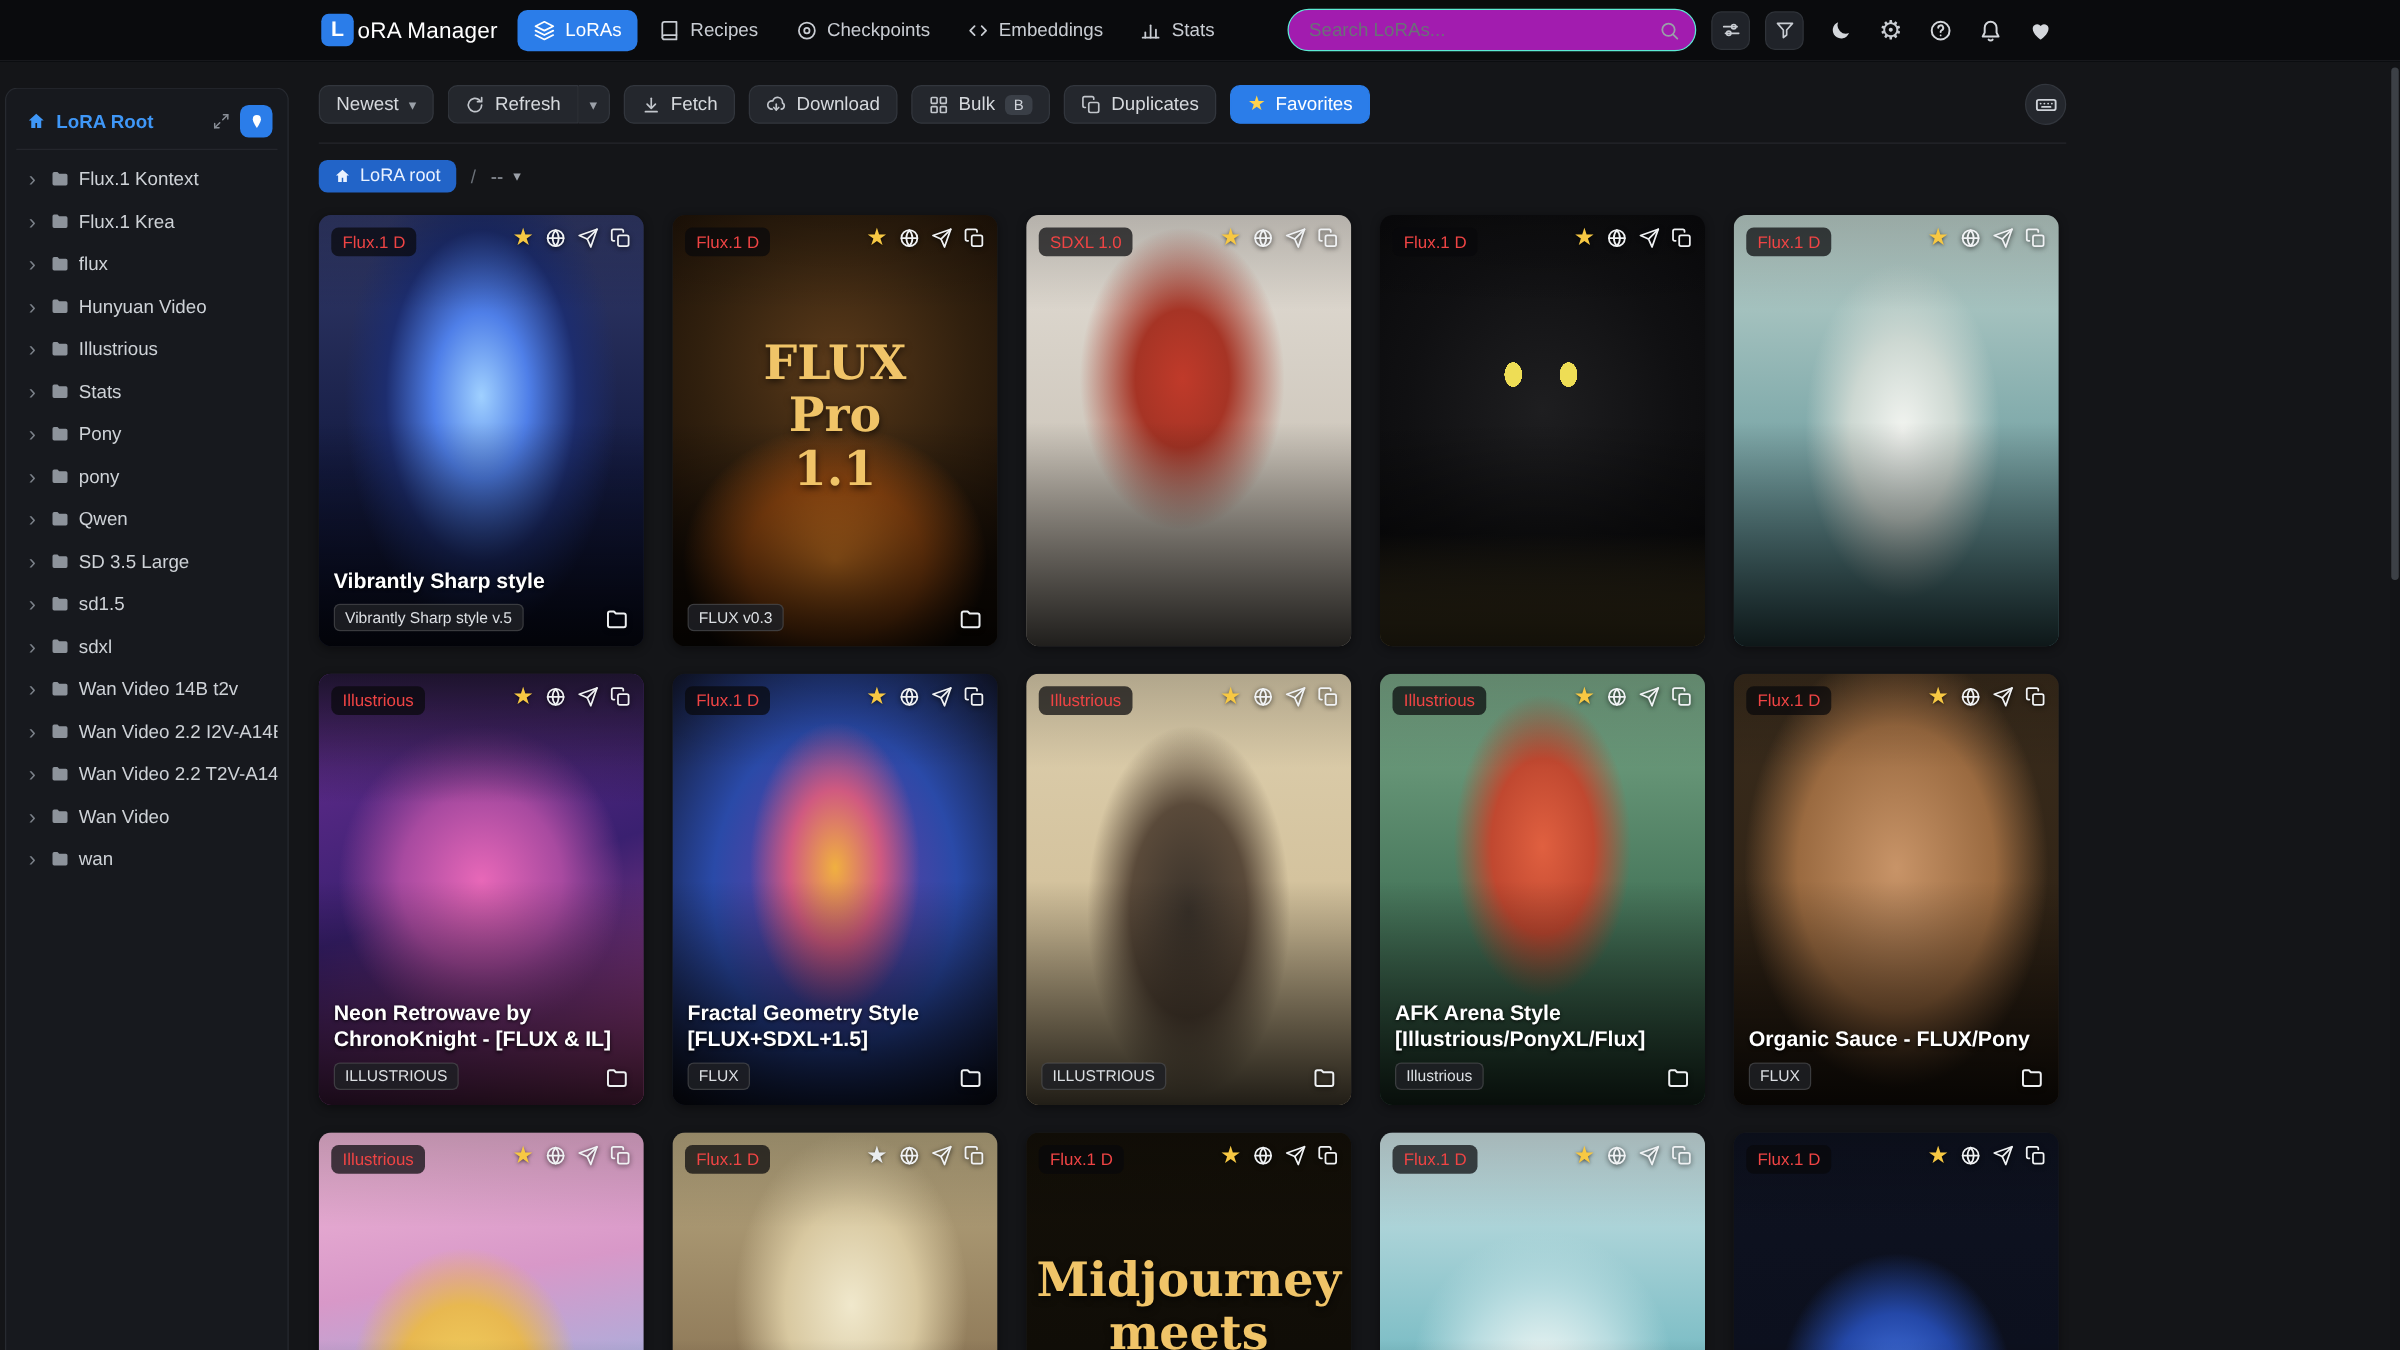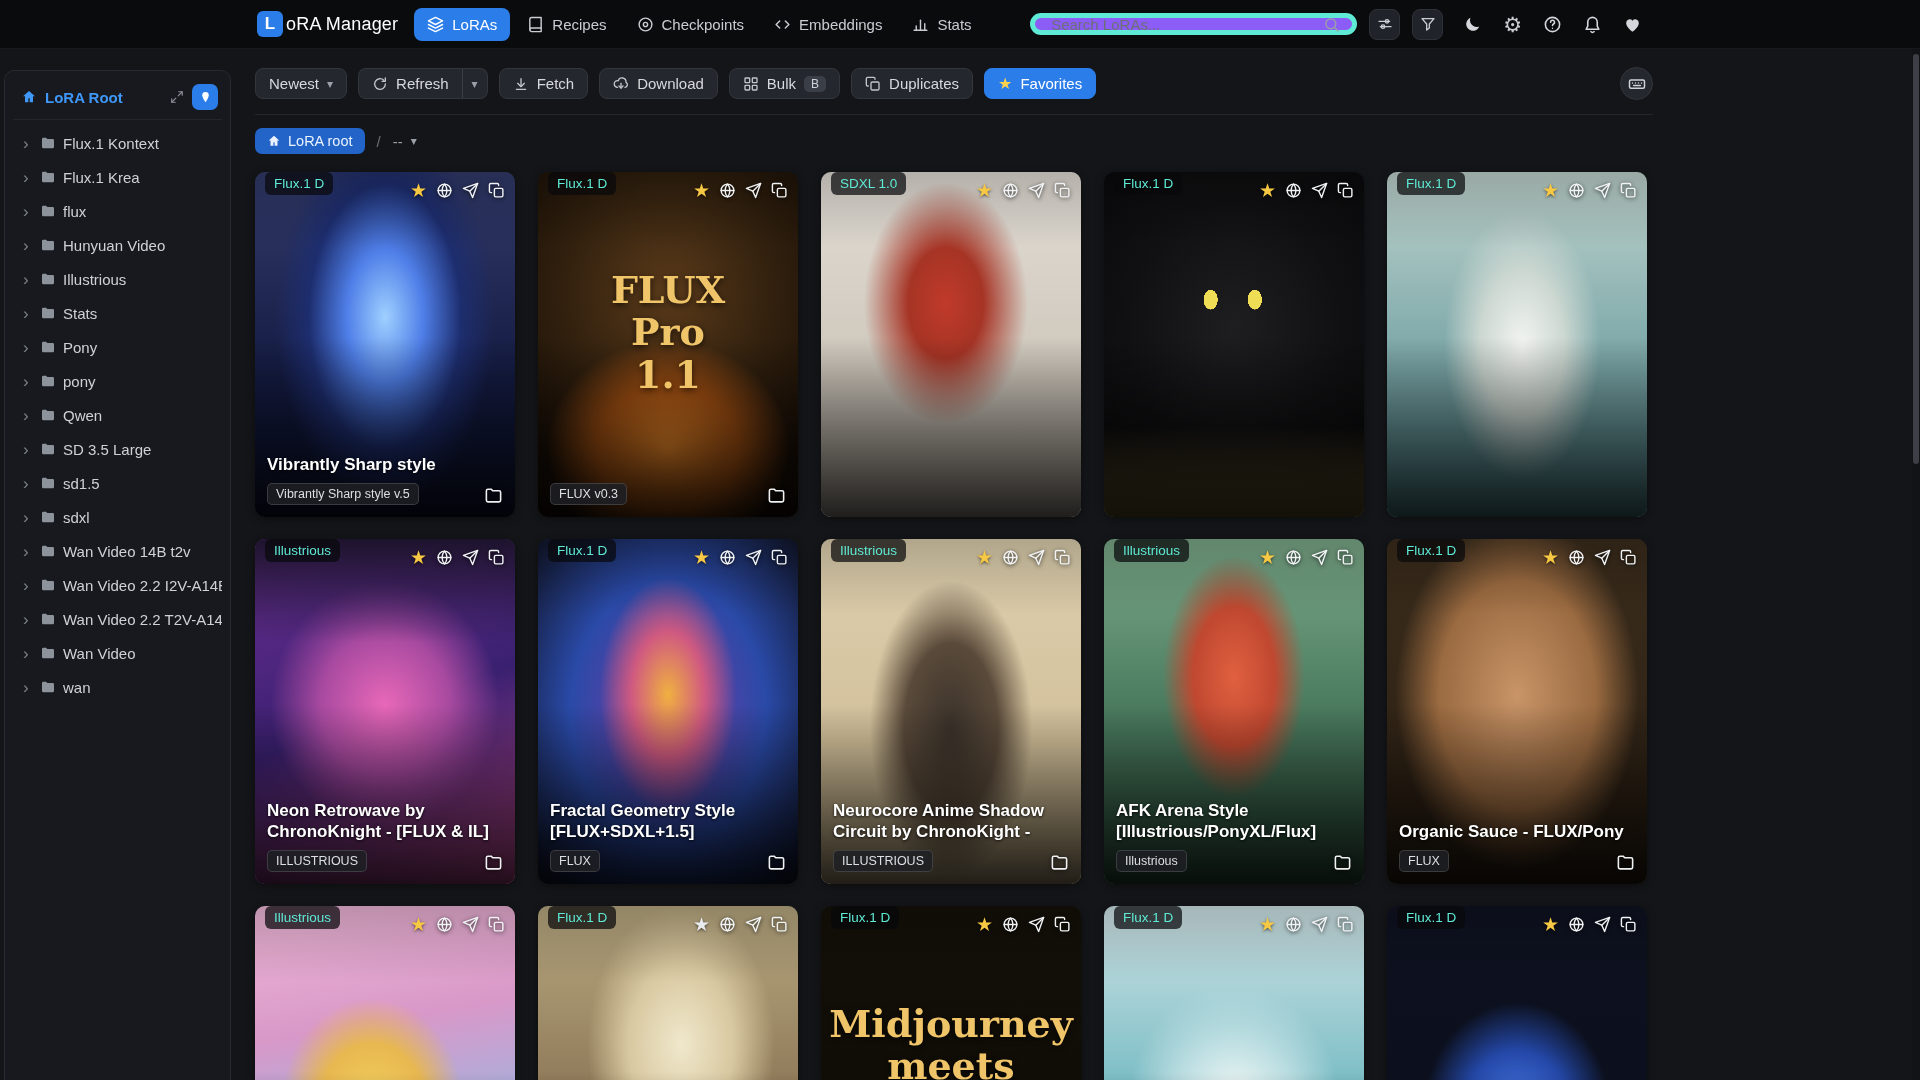--- a/index.html
+++ b/index.html
@@ -15,21 +15,21 @@
   .logo{display:flex;align-items:center;gap:3px;margin-right:16px;cursor:pointer}
   .logo-badge{width:26px;height:26px;border-radius:6px;background:#2b7de9;color:#fff;
     font-weight:bold;font-size:17px;display:flex;align-items:center;justify-content:center}
   .logo-title{font-size:18px;font-weight:normal;color:#fff;letter-spacing:.2px}
   .nav-items{display:flex;align-items:center;gap:4px}
   .nav-item{display:flex;align-items:center;gap:8px;padding:8px 13px;border-radius:8px;
     font-size:15px;color:#c9cdd3;cursor:pointer;white-space:nowrap}
   .nav-item.active{background:#2b7de9;color:#fff}
   .nav-item svg{width:17px;height:17px}
   .nav-right{margin-left:auto;display:flex;align-items:center;gap:12px}
-  .searchbox{width:327px;height:22px;background:#8b5cf6;border:5px solid #5eead4;
+  .searchbox{width:327px;height:34px;background:#a21caf;border:1px solid #5eead4;
     border-radius:17px;display:flex;align-items:center;padding:0 12px 0 16px;gap:8px}
   .searchbox input{flex:1;background:none;border:none;outline:none;color:#e4e6e9;
     font-size:15px;font-family:inherit;min-width:0}
   .searchbox input::placeholder{color:#6b7078}
   .searchbox svg{width:17px;height:17px;color:#9aa0a8;flex:none}
   .icon-btn-sq{width:31px;height:31px;border-radius:8px;background:#202329;
     border:1px solid #2f3339;display:flex;align-items:center;justify-content:center;
     color:#c9cdd3;cursor:pointer;flex:none}
   .icon-btn-sq svg{width:16px;height:16px}
   .nav-icons{display:flex;align-items:center;gap:21px;margin-left:8px}
@@ -85,21 +85,21 @@
   .grid{display:grid;grid-template-columns:repeat(5,260px);gap:22px 23px;margin-top:18px}
   .card{position:relative;width:260px;height:345px;border-radius:10px;overflow:hidden;
     background:#1c1e23;cursor:pointer;box-shadow:0 2px 8px rgba(0,0,0,.4)}
   .card-art{position:absolute;inset:0}
   .card-overlay{position:absolute;inset:0;
     background:linear-gradient(180deg,rgba(0,0,0,.20) 0%,rgba(0,0,0,0) 22%,rgba(0,0,0,0) 48%,rgba(0,0,0,.82) 100%)}
   .art-text{position:absolute;top:28%;left:0;right:0;text-align:center;
     font-family:"DejaVu Serif","Liberation Serif",serif;font-weight:bold;font-size:38px;
     line-height:1.12;color:#f0c468;text-shadow:0 2px 6px rgba(0,0,0,.65);white-space:pre-line}
   .art-text:empty{display:none}
-  .card-badge{position:absolute;top:0;left:10px;background:rgba(8,9,11,.72);color:#5eead4;
+  .card-badge{position:absolute;top:10px;left:10px;background:rgba(8,9,11,.72);color:#ef4444;
     font-size:13.5px;padding:4px 9px;border-radius:6px}
   .card-icons{position:absolute;top:9px;right:10px;display:flex;align-items:center;gap:9px;color:#f0f2f4}
   .card-icons svg{width:17px;height:17px;filter:drop-shadow(0 1px 2px rgba(0,0,0,.7));cursor:pointer}
   .card-star{font-size:19px;line-height:1;color:#f7c843;text-shadow:0 1px 3px rgba(0,0,0,.6);cursor:pointer}
   .card-star[data-fav="off"]{color:#e9ecef}
   .card-bottom{position:absolute;left:0;right:0;bottom:0;padding:10px 12px 12px}
   .card-title{font-size:17px;font-weight:bold;color:#fff;line-height:1.25;
     text-shadow:0 1px 3px rgba(0,0,0,.85);margin-bottom:8px}
   .card-title:empty{display:none}
   .card-meta{display:flex;align-items:flex-end;justify-content:space-between}
@@ -718,21 +718,20 @@
           <svg class="ic" viewBox="0 0 24 24">
             <path d="m22 2-7 20-4-9-9-4z"></path>
             <path d="M22 2 11 13"></path>
           </svg>
           <svg class="ic" viewBox="0 0 24 24">
             <rect x="9" y="9" width="12" height="12" rx="2"></rect>
             <path d="M5 15H4a2 2 0 0 1-2-2V4a2 2 0 0 1 2-2h9a2 2 0 0 1 2 2v1"></path>
           </svg>
         </div>
         <div class="card-bottom">
-          <div class="card-title">Neurocore Anime Shadow Circuit by ChronoKight -</div>
           <div class="card-meta">
             <span class="card-tag">ILLUSTRIOUS</span>
             <span class="card-folder">
               <svg class="ic" viewBox="0 0 24 24">
                 <path d="M3 6a2 2 0 0 1 2-2h4l2 2h8a2 2 0 0 1 2 2v10a2 2 0 0 1-2 2H5a2 2 0 0 1-2-2z"></path>
               </svg>
             </span>
           </div>
         </div>
       </div>

